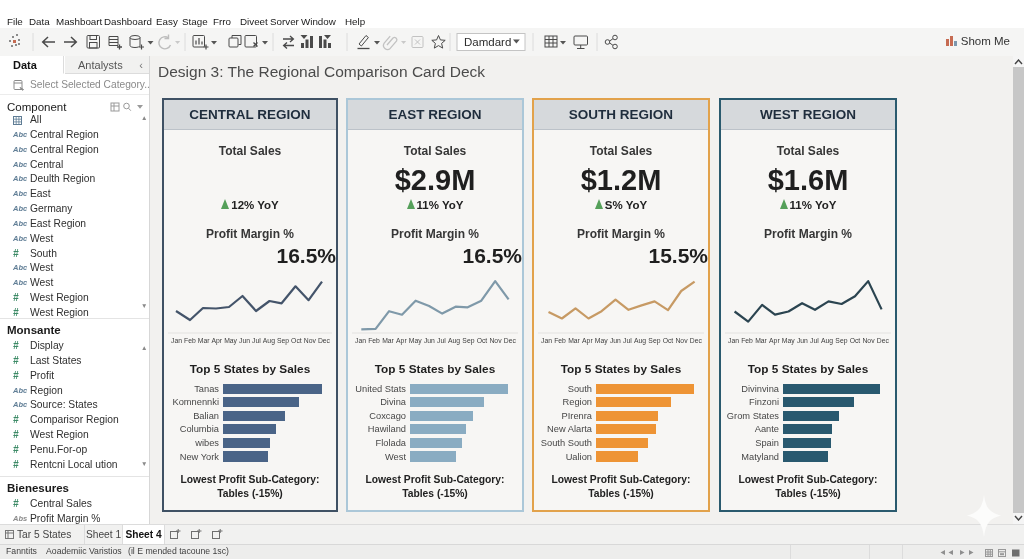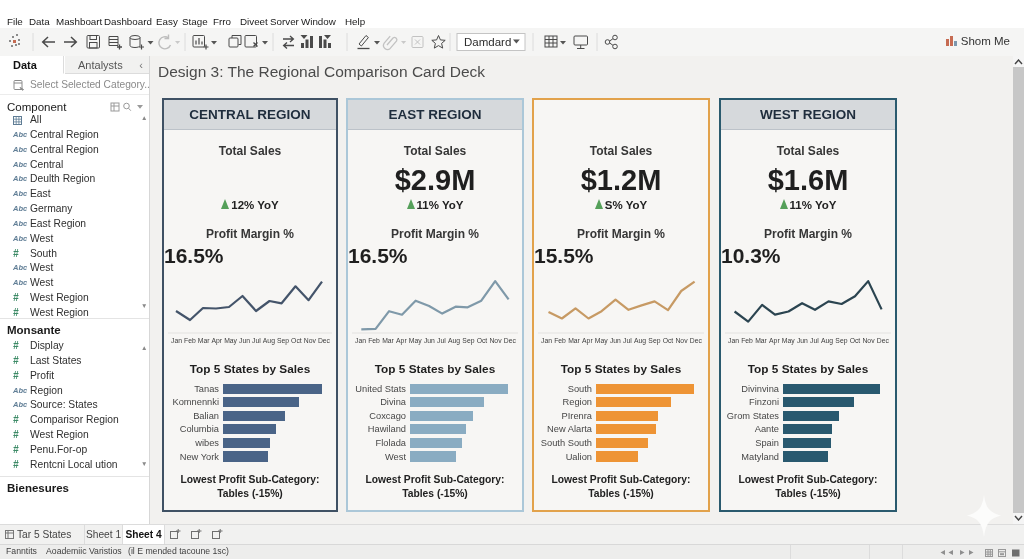--- a/index.html
+++ b/index.html
@@ -36,21 +36,21 @@
 .psep{position:absolute;left:0;width:149px;border-top:1px solid #e4e4e4}
 
 #dashtitle{position:absolute;left:158px;top:63px;font-size:15.5px;color:#4b4b4b}
 
 .card{position:absolute;top:98px;height:414px;background:#f7f6f4;border:2px solid;box-sizing:border-box}
 .chead{height:30px;line-height:30px;border-bottom:1px solid #bcc2c9;box-sizing:border-box;text-align:center;font-weight:bold;font-size:13.5px;color:#1f2d3d;background:#d6d9dc}
 .lbl{position:absolute;left:0;right:0;text-align:center;font-size:12px;font-weight:bold;color:#363636}
 .big{position:absolute;left:0;right:0;top:64px;text-align:center;font-size:29px;font-weight:bold;color:#1f1f1f}
 .yoy{position:absolute;left:0;right:0;top:99px;text-align:center;font-size:11.5px;font-weight:bold;color:#222}
 .tri{display:inline-block;width:0;height:0;border-left:4.5px solid transparent;border-right:4.5px solid transparent;border-bottom:10px solid #55a05a;margin-right:2px}
-.mid{position:absolute;left:0;right:0;top:144px;text-align:left;font-size:21px;font-weight:bold;color:#1f1f1f}
+.mid{position:absolute;left:0;right:0;top:144px;text-align:right;font-size:21px;font-weight:bold;color:#1f1f1f}
 .spark{position:absolute;top:166px;left:0}
 .months{position:absolute;top:237px;left:7px;right:6px;display:flex;justify-content:space-between;font-size:6.8px;color:#3d3d3d}
 .top5{position:absolute;top:262px;left:0;right:0;text-align:center;font-size:11.8px;font-weight:bold;color:#1f1f1f}
 .bars{position:absolute;top:283.5px;left:0;right:0}
 .brow{display:flex;align-items:center;margin-bottom:3.5px}
 .blab{text-align:right;padding-right:4px;font-size:9.3px;color:#474747;flex:none}
 .bar{height:10.1px}
 .low{position:absolute;top:373px;left:0;right:0;text-align:center;font-size:10.3px;font-weight:bold;color:#222;line-height:13.5px}
 
 #tabsrow{position:absolute;left:0;top:524px;width:1024px;height:20px;background:#f1f1f0;border-top:1px solid #dcdcdc;box-sizing:border-box}
@@ -262,20 +262,24 @@
         <div class="frow"><span class="fic ic-num">#</span>Comparisor Region</div>
         <div class="frow"><span class="fic ic-num">#</span>West Region</div>
         <div class="frow"><span class="fic ic-num">#</span>Penu.For-op</div>
         <div class="frow"><span class="fic ic-num">#</span>Rentcni Local ution</div>
         <div class="frow"><span class="fic ic-num">#</span>Sande Orbit</div>
       </div>
       <span class="scrarrow" style="left:141px;top:288px">▲</span>
       <span class="scrarrow" style="left:141px;top:404px">▼</span>
       <div class="psep" style="top:420px"></div>
       <div class="sechead" style="top:426px">Bienesures</div>
+      <div class="fieldlist" style="top:441px;height:30px">
+        <div class="frow"><span class="fic ic-num">#</span>Central Sales</div>
+        <div class="frow"><span class="fic ic-abc" style="color:#8a8a8a">Abs</span>Profit Margin %</div>
+      </div>
     </div>
     <div id="canvas"></div>
     <div id="vscroll"></div>
     <div id="vthumb"></div>
     <svg class="abs" style="left:1014px;top:3px" width="9" height="6" viewBox="0 0 9 6">
         <path d="M1 5 L4.5 1 L8 5" stroke="#444" stroke-width="1.4" fill="none"></path>
       </svg>
     <svg class="abs" style="left:1014px;top:459px" width="9" height="6" viewBox="0 0 9 6">
         <path d="M1 1 L4.5 5 L8 1" stroke="#444" stroke-width="1.4" fill="none"></path>
       </svg>
@@ -386,20 +390,21 @@
         </div>
       <div class="brow">
           <span class="blab" style="width:58px">West</span>
           <span class="bar" style="width:46px;background:#8aacc2"></span>
         </div>
     </div>
     <div class="low">Lowest Profit Sub-Category:<br>Tables (-15%)</div>
   </div>
 
   <div class="card" style="left:532px;width:178px;border-color:#e2a24b">
+    <div class="chead">SOUTH REGION</div>
     <div class="lbl" style="top:44px">Total Sales</div>
     <div class="big">$1.2M</div>
     <div class="yoy"><span class="tri"></span>S% YoY</div>
     <div class="lbl" style="top:127px">Profit Margin %</div>
     <div class="mid">15.5%</div>
     <svg class="spark" width="174" height="70" viewBox="0 0 174 70">
       <line x1="4" y1="67" x2="170" y2="67" stroke="#e3e2e0" stroke-width="1"></line>
       <polyline points="14.5,45.9 27.9,52.5 41.5,42.4 54.5,52.5 67.6,45.2 81.5,33.7 94.5,43.8 107.6,39.4 120.6,35.4 134,44.1 147.2,25 160.6,15.6" fill="none" stroke="#c79a64" stroke-width="2.2" stroke-linejoin="round"></polyline>
     </svg>
     <div class="months">
@@ -445,21 +450,20 @@
     </div>
     <div class="low">Lowest Profit Sub-Category:<br>Tables (-15%)</div>
   </div>
 
   <div class="card" style="left:719px;width:178px;border-color:#2a5a6e">
     <div class="chead">WEST REGION</div>
     <div class="lbl" style="top:44px">Total Sales</div>
     <div class="big">$1.6M</div>
     <div class="yoy"><span class="tri"></span>11% YoY</div>
     <div class="lbl" style="top:127px">Profit Margin %</div>
-    <div class="mid">10.3%</div>
     <svg class="spark" width="174" height="70" viewBox="0 0 174 70">
       <line x1="4" y1="67" x2="170" y2="67" stroke="#e3e2e0" stroke-width="1"></line>
       <polyline points="13.6,45.5 27.2,55.6 41.1,38.9 54,48.6 67.5,45.5 81.1,37.2 94,43.8 107.5,35.4 120.6,38 134,30.2 147.2,15.1 160.6,43.4" fill="none" stroke="#2b4450" stroke-width="2.2" stroke-linejoin="round"></polyline>
     </svg>
     <div class="months">
         <span>Jan</span>
         <span>Feb</span>
         <span>Mar</span>
         <span>Apr</span>
         <span>May</span>

